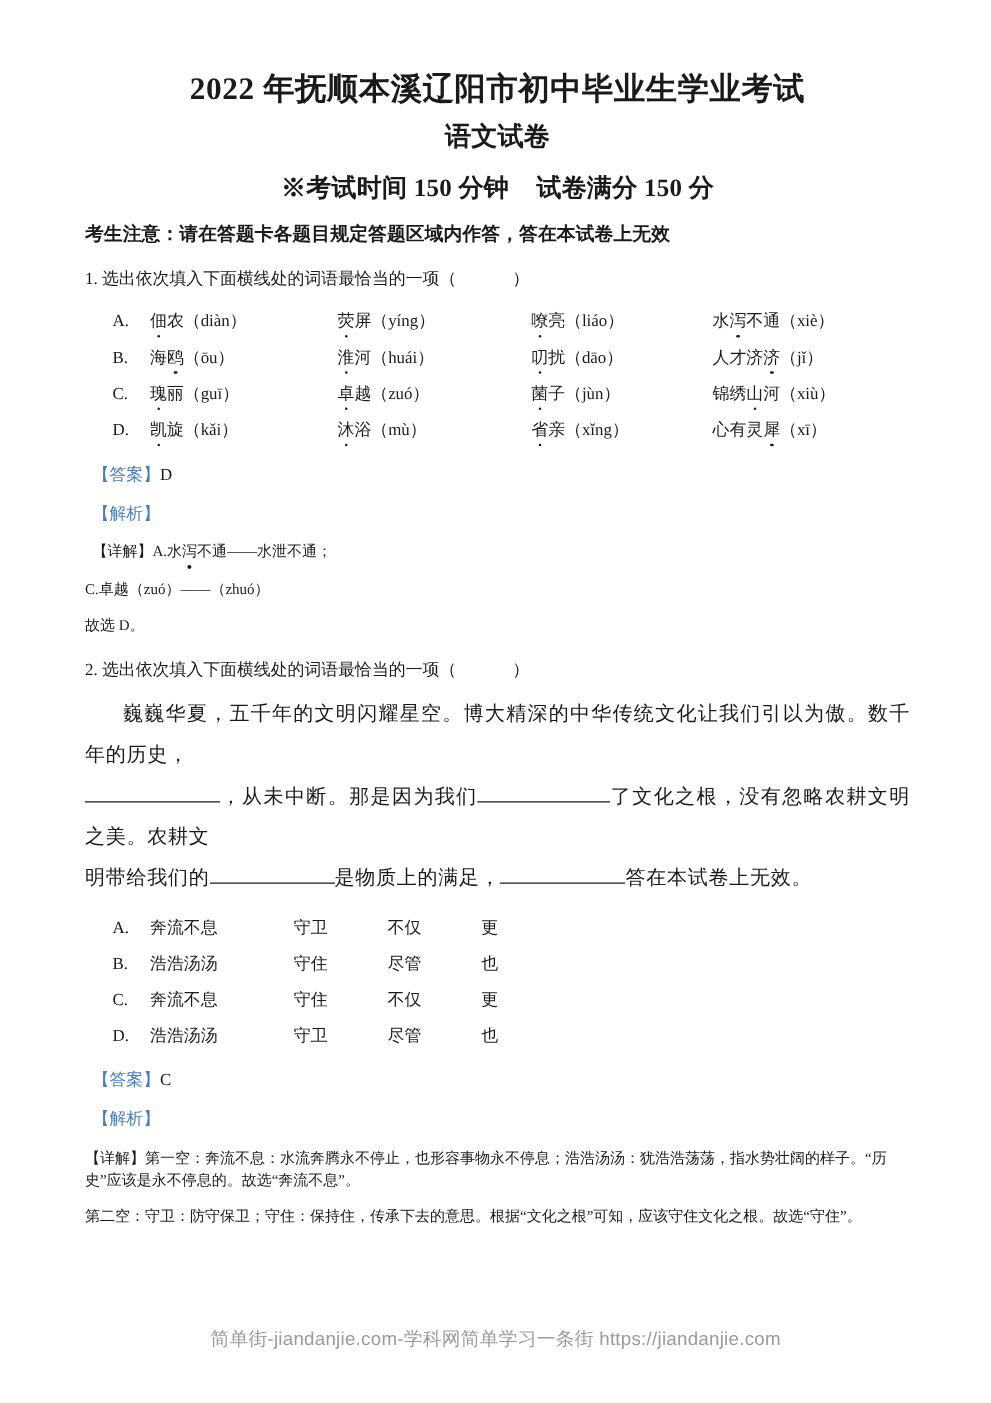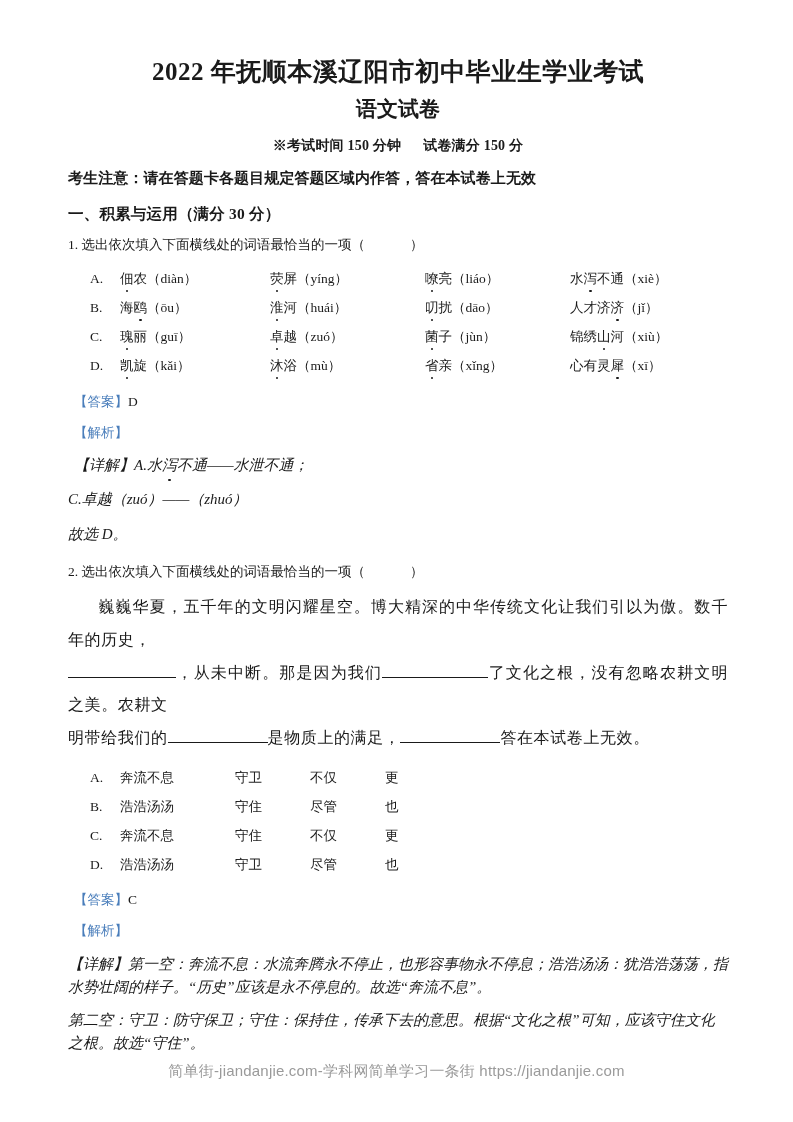--- a/index.html
+++ b/index.html
@@ -42,21 +42,21 @@
   }
   .doc-subtitle {
     text-align: center;
     font-size: 21px;
     font-weight: bold;
     line-height: 1.3;
     margin: 0 0 14px 0;
   }
   .exam-meta {
     text-align: center;
-    font-size: 14px;
+    font-size: 20px;
     font-weight: bold;
     margin: 0 0 14px 0;
     letter-spacing: 0.2px;
   }
   .exam-meta .gap { display: inline-block; width: 22px; }
   .notice {
     font-size: 15px;
     font-weight: bold;
     margin: 0 0 16px 0;
     letter-spacing: 0.1px;
@@ -120,24 +120,23 @@
   .ans-line {
     font-size: 13.5px;
     line-height: 1.5;
     margin: 11px 0 0 0;
     padding-left: 6px;
   }
   .tag-blue {
     color: #4a7ebb;
   }
   .detail-line {
-    font-size: 15px;
+    font-size: 12px;
     line-height: 1.55;
     margin: 11px 0 0 0;
-    font-style: italic;
   }
   .detail-line.indent { padding-left: 6px; }
   .detail-line.flow { margin-top: 10px; }
 
   
   .passage {
     font-family: "DejaVu Serif", "Liberation Serif", serif;
     font-size: 16px;
     line-height: 2.05;
     letter-spacing: 0.6px;
@@ -176,21 +175,20 @@
 
     <div class="doc-title">2022 年抚顺本溪辽阳市初中毕业生学业考试</div>
     <div class="doc-subtitle">语文试卷</div>
 
     <div class="exam-meta">
       <span>※考试时间 150 分钟</span><span class="gap"></span><span>试卷满分 150 分</span>
     </div>
 
     <div class="notice">考生注意：请在答题卡各题目规定答题区域内作答，答在本试卷上无效</div>
 
-    <div class="section-title">一、积累与运用（满分 30 分）</div>
 
     <div class="q-stem">
       <span>1.</span>
       <span>选出依次填入下面横线处的词语最恰当的一项</span><span class="paren">（　　）</span>
     </div>
 
     <table class="opt-table q1">
       <tbody id="q1-opts">
           <tr>
             <td class="opt-letter">A.</td>

